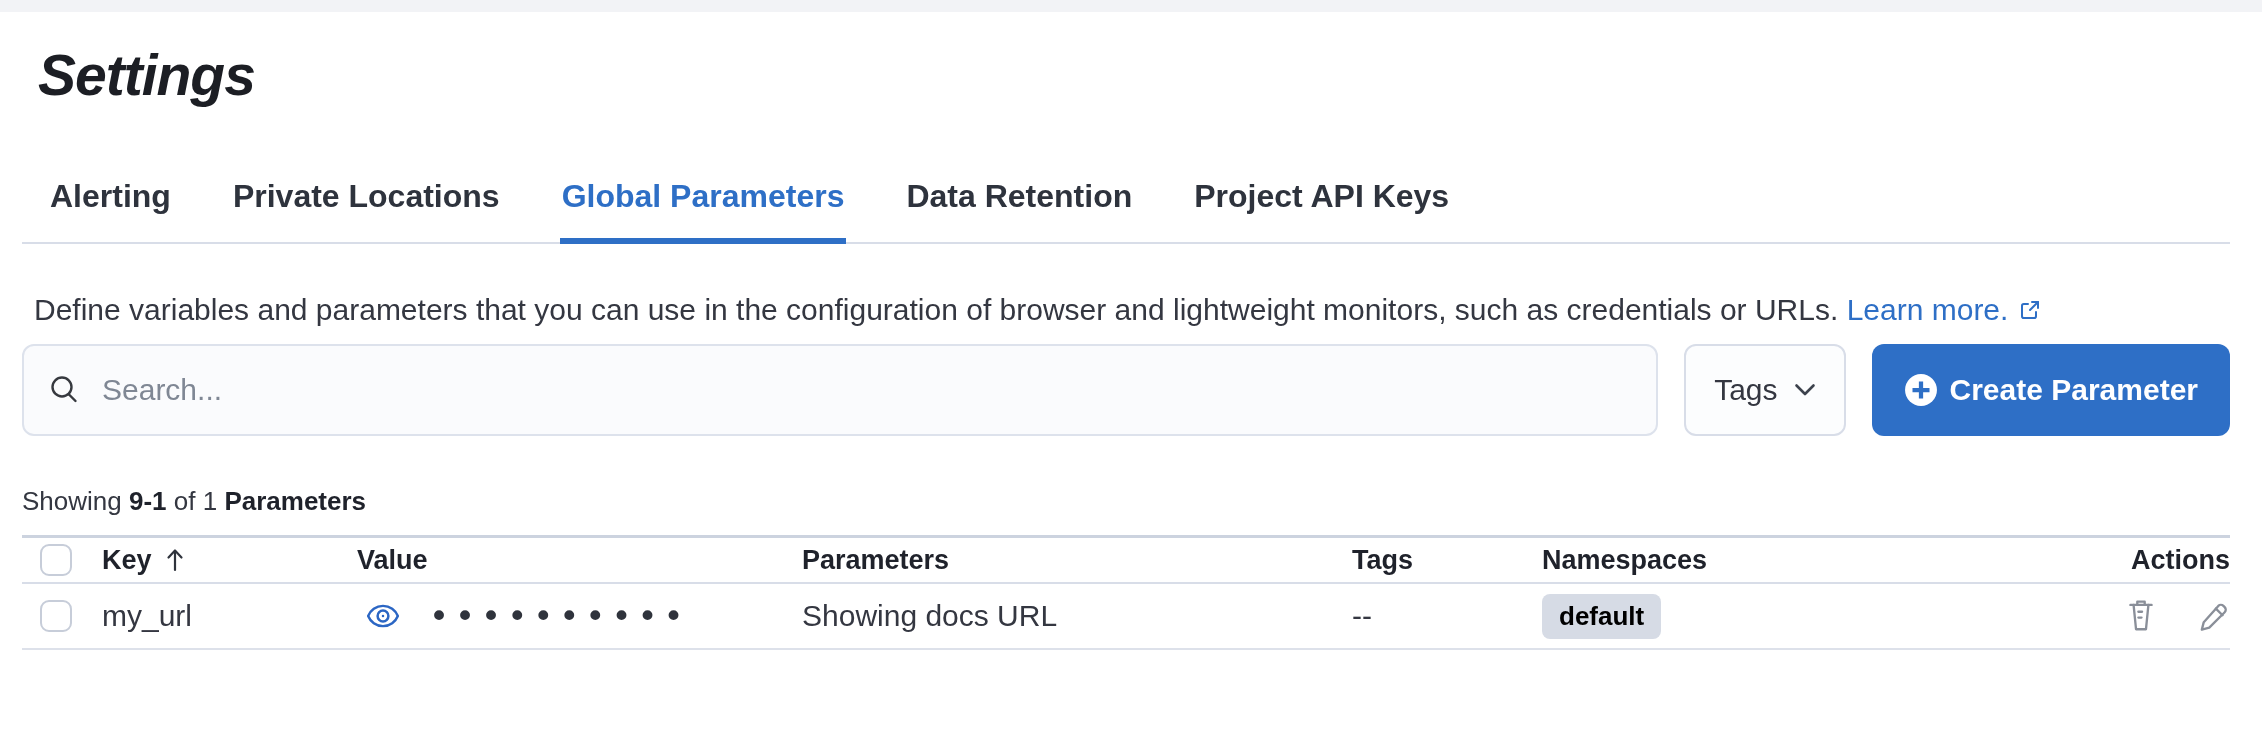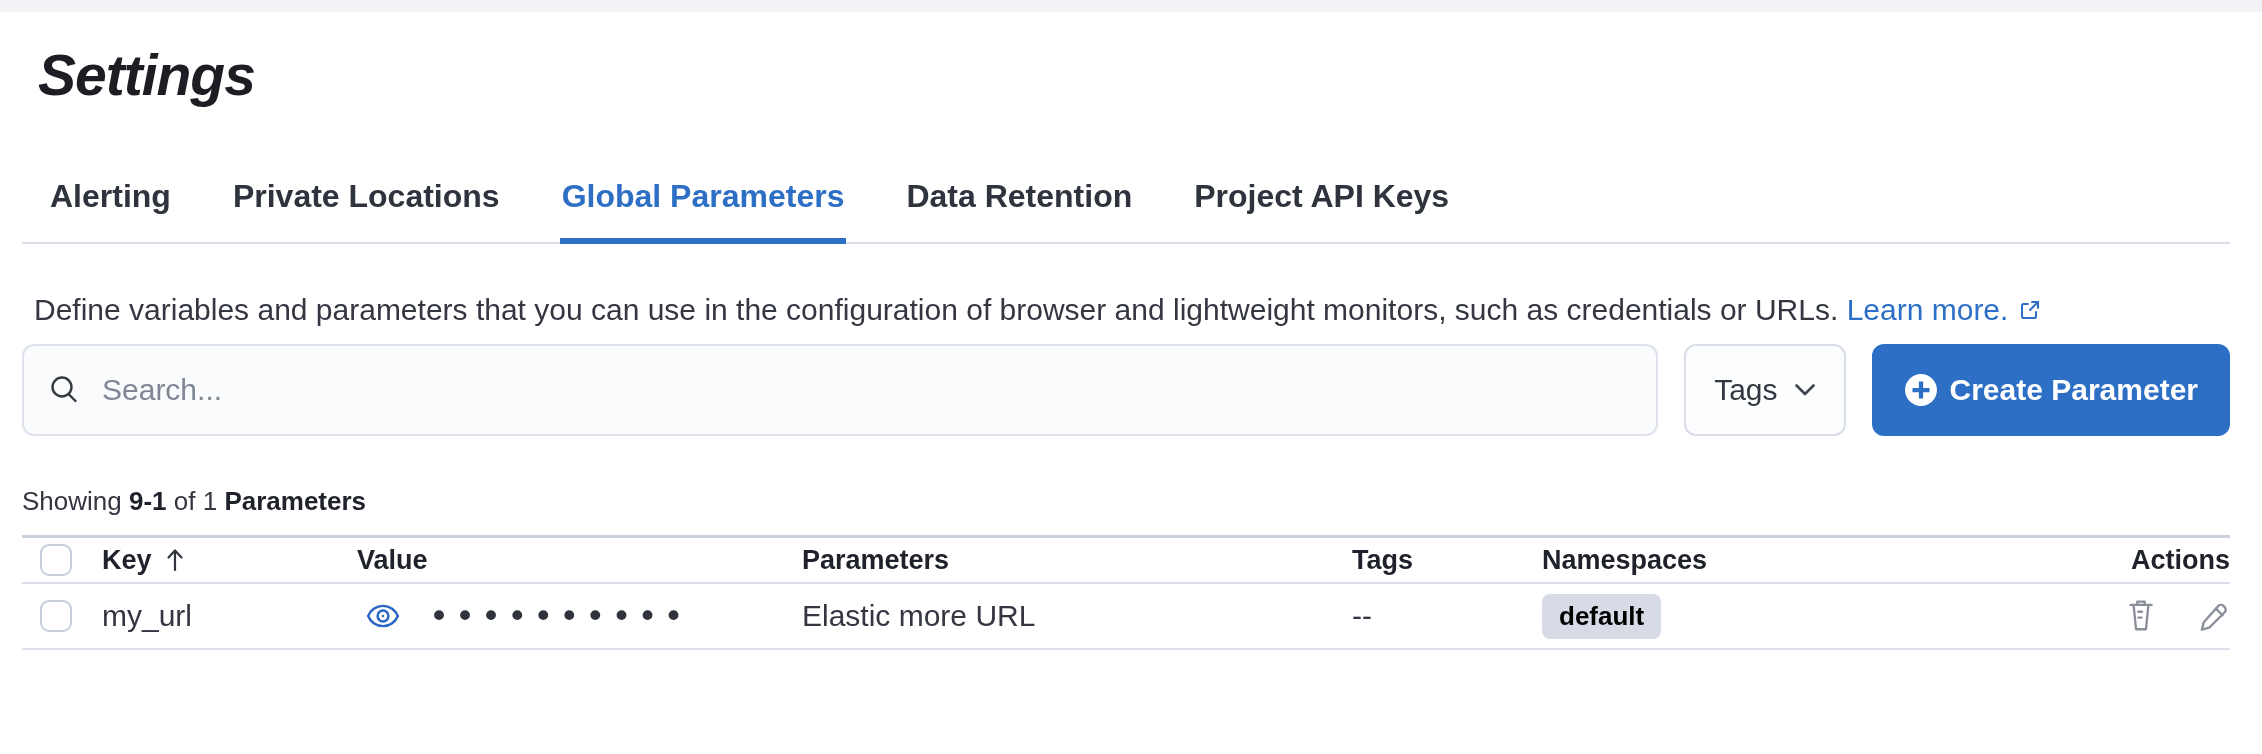--- a/index.html
+++ b/index.html
@@ -190,21 +190,21 @@
           <span style="display:flex;">
               <svg width="36" height="36" viewBox="0 0 32 32" fill="none" stroke="#2b66c4" stroke-width="2.2" stroke-linejoin="round">
                 <path d="M16 7 C9.8 7 4.8 11 2.8 16 C4.8 21 9.8 25 16 25 C22.2 25 27.2 21 29.2 16 C27.2 11 22.2 7 16 7 Z"></path>
                 <circle cx="16" cy="16" r="4.8"></circle>
                 <circle cx="16" cy="16" r="1.1" fill="#2b66c4" stroke="none"></circle>
               </svg>
             </span>
         </button>
         <span class="dots">••••••••••</span>
       </div>
-      <div class="cell">Elastic more URL</div>
+      <div class="cell">Showing docs URL</div>
       <div class="cell">--</div>
       <div class="cell">
         <span class="badge">default</span>
       </div>
       <div class="cell right">
         <button class="action-btn">
           <span style="display:flex;">
               <svg width="34" height="36" viewBox="0 0 32 34" fill="none" stroke="#8a8f99" stroke-width="2.2" stroke-linecap="round" stroke-linejoin="round">
                 <path d="M12.5 6 V3.5 h7 V6"></path>
                 <path d="M6 6.5 H26"></path>

